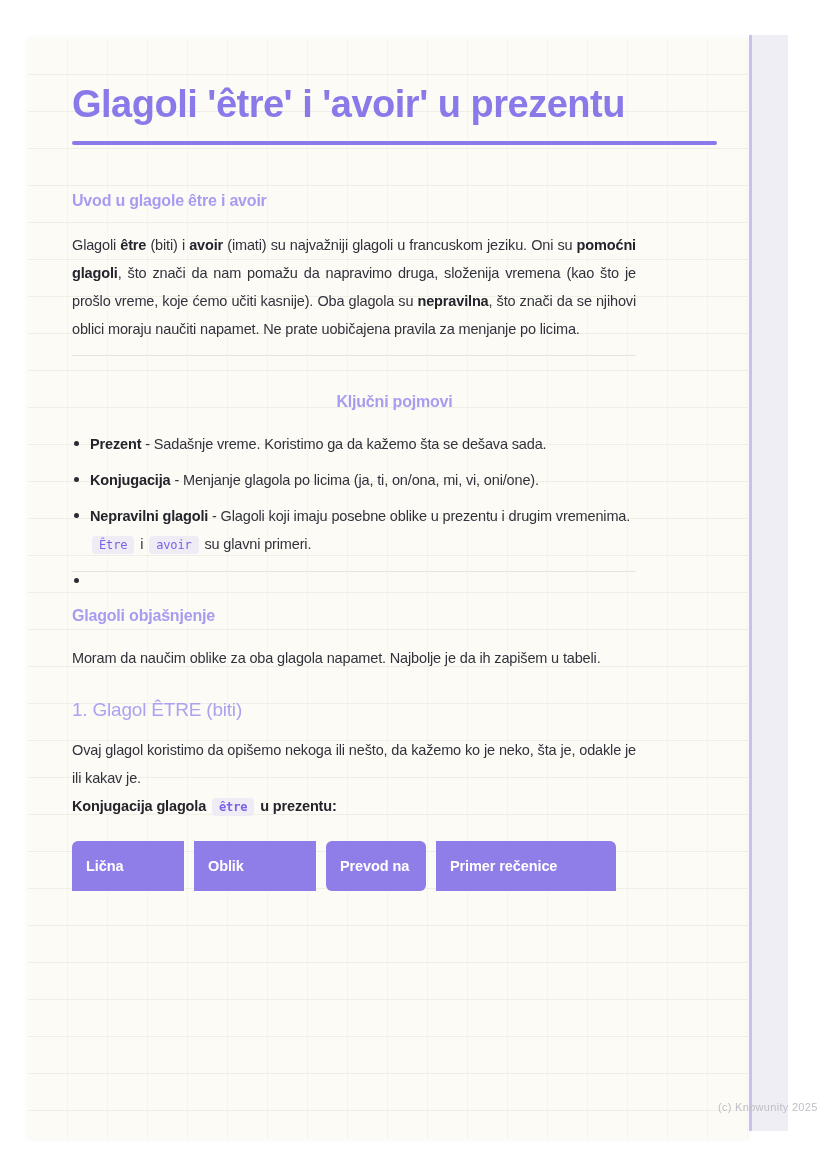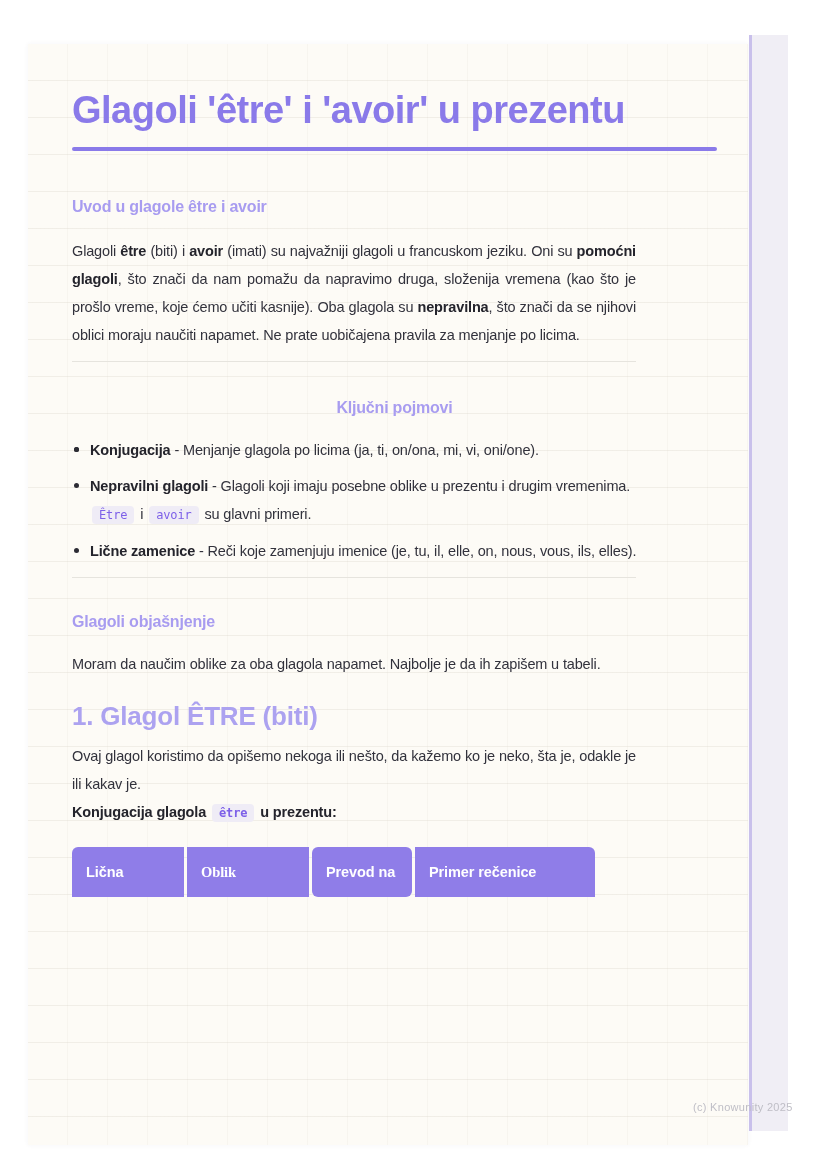--- a/index.html
+++ b/index.html
@@ -18,21 +18,21 @@
   }
   *{margin:0;padding:0;box-sizing:border-box;}
   html,body{background:#ffffff;}
   body{
     width:828px;height:1171px;position:relative;overflow:hidden;
     font-family:"Liberation Sans", sans-serif;
     color:var(--body-text);
   }
   .viewer{position:absolute;inset:0;background:#ffffff;}
   .page-card{
-    position:absolute;left:28px;top:44px;width:720px;height:1101px;
+    position:absolute;left:28px;top:38px;width:720px;height:1101px;
     background-color:var(--card-bg);
     background-image:
       repeating-linear-gradient(to bottom, transparent 0 36px, rgba(205,199,186,0.25) 36px 37px),
       repeating-linear-gradient(to right, transparent 0 39px, rgba(205,199,186,0.12) 39px 40px);
     box-shadow:0 0 5px rgba(60,60,90,0.05);
     overflow:hidden;
   }
   .adjacent-page-edge{
     position:absolute;left:749px;top:35px;width:39px;height:1096px;
     background:var(--page-edge-bg);
@@ -43,21 +43,21 @@
     margin:40px 0 10px 0;width:620px;
     font-size:38px;line-height:53px;font-weight:700;letter-spacing:-0.5px;
     color:var(--accent);
   }
   .title-rule{width:645px;height:4px;background:var(--accent);border-radius:2px;}
   h2.section-heading{
     font-size:16px;line-height:28px;font-weight:700;letter-spacing:-0.2px;
     color:var(--heading);
   }
   h3.subsection-heading{
-    font-size:26px;line-height:24px;font-weight:700;letter-spacing:-0.2px;
+    font-size:19px;line-height:24px;font-weight:400;letter-spacing:-0.2px;
     color:var(--subheading);
   }
   .para{
     width:564px;font-size:14.5px;line-height:28px;letter-spacing:-0.15px;
     text-align:justify;color:var(--body-text);
   }
   .para .bold, .bullets .bold, .conj-line .bold{font-weight:700;color:#24242c;}
   .h2-intro{margin-top:42px;}
   .p-intro{margin-top:16px;}
   .section-divider{width:564px;height:1px;background:var(--divider);border:none;margin-top:12px;}
@@ -77,32 +77,32 @@
     padding:2px 7px;border-radius:4px;margin:0 2px;white-space:nowrap;
   }
   .h2-detail{margin-top:30px;}
   .p-detail{margin-top:14px;}
   .h3-etre{margin-top:26px;}
   .p-etre{margin-top:14px;}
   .conj-line{
     margin-top:0;font-size:14.5px;line-height:28px;letter-spacing:-0.15px;
     font-weight:700;color:#24242c;
   }
-  .conj-table{margin-top:20px;display:flex;gap:3px;width:564px;}
+  .conj-table{margin-top:20px;display:flex;gap:10px;width:564px;}
   .conj-table .th{
     height:50px;background:var(--table-header-bg);color:#ffffff;
     font-size:14.5px;font-weight:600;line-height:50px;padding-left:14px;
     letter-spacing:-0.1px;white-space:nowrap;overflow:hidden;
   }
   .conj-table .th.c0{width:112px;border-radius:6px 0 0 0;}
-  .conj-table .th.c1{width:122px;font-family:Liberation Serif, serif;}
+  .conj-table .th.c1{width:122px;}
   .conj-table .th.c2{width:100px;border-radius:6px;}
   .conj-table .th.c3{width:180px;border-radius:0 6px 0 0;}
   .watermark{
-    position:absolute;left:693px;top:1101px;
+    position:absolute;left:718px;top:1101px;
     font-size:11px;letter-spacing:0.3px;color:var(--watermark);z-index:5;
   }
 </style>
 </head>
 <body>
 
 <div class="viewer">
 
   <div class="page-card">
     <div class="content">
@@ -115,32 +115,32 @@
 
       <p class="para p-intro"><span>Glagoli </span><span class="bold">être</span><span> (biti) i </span><span class="bold">avoir</span><span> (imati) su najvažniji glagoli u francuskom jeziku. Oni su </span><span class="bold">pomoćni glagoli</span><span>, što znači da nam pomažu da napravimo druga, složenija vremena (kao što je prošlo vreme, koje ćemo učiti kasnije). Oba glagola su </span><span class="bold">nepravilna</span><span>, što znači da se njihovi oblici moraju naučiti napamet. Ne prate uobičajena pravila za menjanje po licima.</span></p>
 
       <div class="section-divider"></div>
 
       <h2 class="section-heading h2-key">Ključni pojmovi</h2>
 
       <ul class="bullets">
         <li>
           <span class="dot"></span>
+          <span><span class="bold">Prezent</span><span> - Sadašnje vreme. Koristimo ga da kažemo šta se dešava sada.</span></span>
         </li>
         <li>
           <span class="dot"></span>
           <span><span class="bold">Konjugacija</span><span> - Menjanje glagola po licima (ja, ti, on/ona, mi, vi, oni/one).</span></span>
         </li>
         <li>
           <span class="dot"></span>
           <span><span class="bold">Nepravilni glagoli</span><span> - Glagoli koji imaju posebne oblike u prezentu i drugim vremenima. </span><code class="chip">Être</code><span> i </span><code class="chip">avoir</code><span> su glavni primeri.</span></span>
         </li>
         <li>
           <span class="dot"></span>
-          <span><span class="bold">Lične zamenice</span><span> - Reči koje zamenjuju imenice (je, tu, il, elle, on, nous, vous, ils, elles).</span></span>
         </li>
       </ul>
 
       <div class="section-divider"></div>
 
       <h2 class="section-heading h2-detail">Glagoli objašnjenje</h2>
 
       <p class="para p-detail"><span>Moram da naučim oblike za oba glagola napamet. Najbolje je da ih zapišem u tabeli.</span></p>
 
       <h3 class="subsection-heading h3-etre">1. Glagol ÊTRE (biti)</h3>

